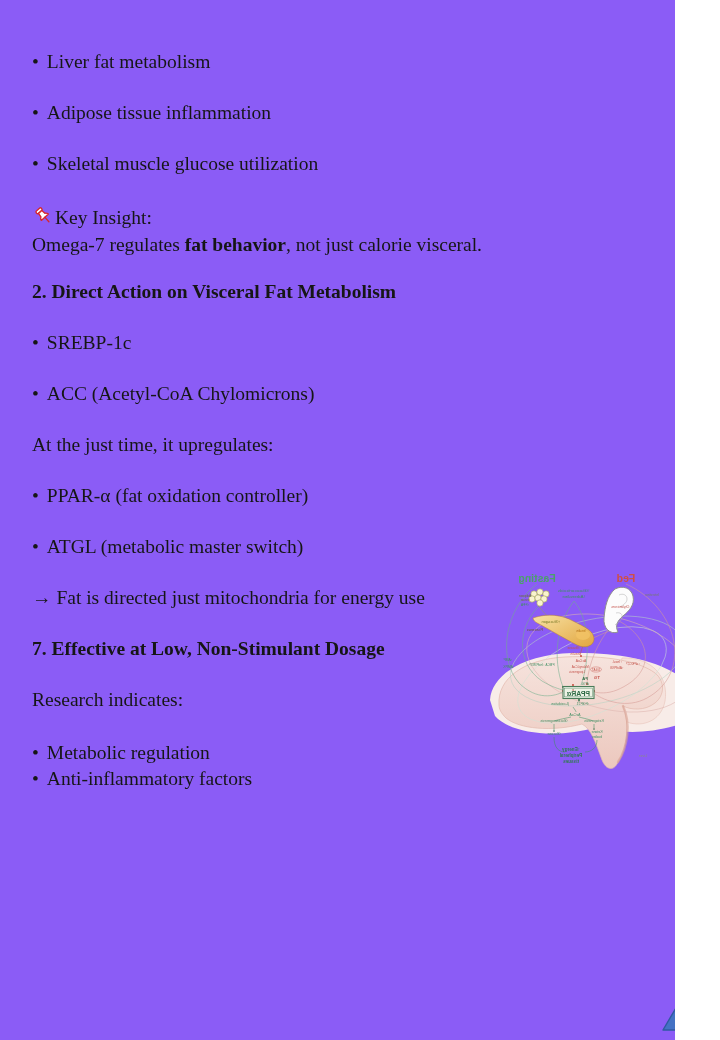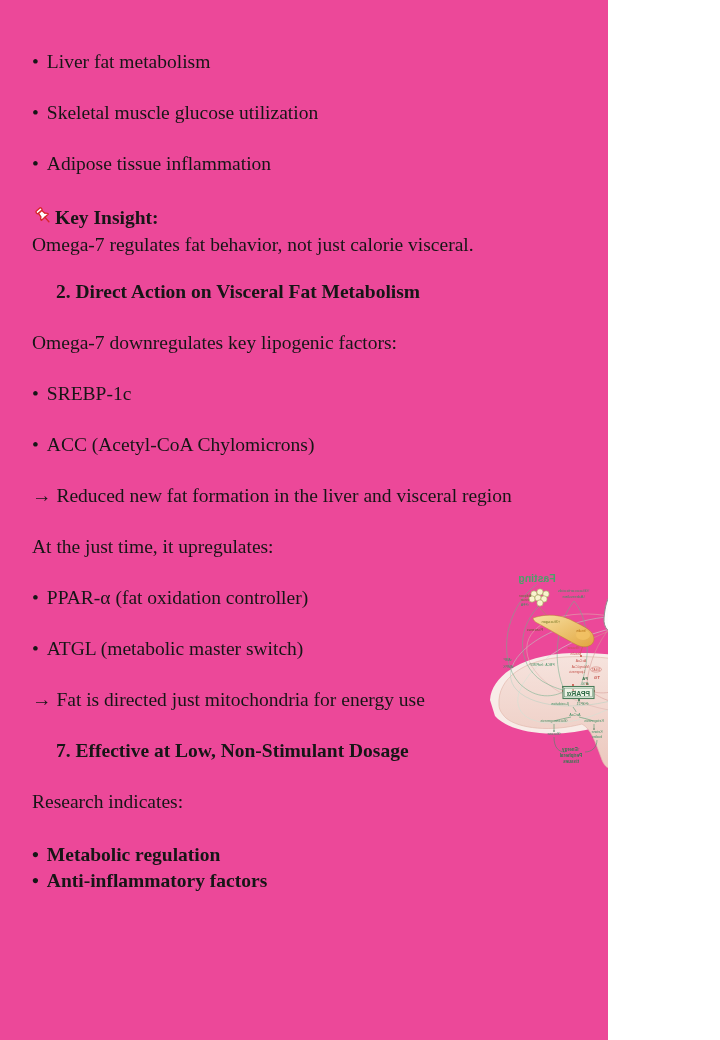--- a/index.html
+++ b/index.html
@@ -1,61 +1,59 @@
 <!DOCTYPE html>
 <html><head>
 <meta charset="utf-8">
 <style>
   html,body{margin:0;padding:0;background:#fff;}
   .page{
-    position:relative;width:608px;height:1040px;background:#ec4899;
+    position:relative;width:675px;height:1040px;background:#8b5cf6;
     font-family:"Liberation Serif", serif;color:#161616;overflow:hidden;
   }
   .content{position:absolute;left:32px;top:51px;width:560px;}
   .para{margin:0 0 30px 0;font-size:19.5px;line-height:21px;}
   .para .bullet{display:inline-block;margin-right:8px;}
-  .heading{font-weight:bold;margin-left:24px;}
+  .heading{font-weight:bold;}
   .ki{line-height:27px;margin-bottom:23px;}
-  .ki .ki-label{font-weight:bold;}
-  .bold{font-weight:normal;}
-  .tight{line-height:26px;margin-bottom:12px;font-weight:bold;}
+  .ki .ki-label{font-weight:normal;}
+  .bold{font-weight:bold;}
+  .tight{line-height:26px;margin-bottom:12px;}
   .pin{vertical-align:-4px;margin-right:1px;}
   .figure{position:absolute;left:497px;top:563px;width:215px;height:209px;}
   .figure svg{overflow:visible;display:block;}
   .page-num-tri{position:absolute;left:656px;top:950px;}
   .fig-text{font-family:"Liberation Sans",sans-serif;}
 </style>
 </head>
 <body>
 
 <div class="page">
   <div class="content">
 
     <p class="para"><span class="bullet">•</span><span>Liver fat metabolism</span></p>
+    <p class="para"><span class="bullet">•</span><span>Adipose tissue inflammation</span></p>
     <p class="para"><span class="bullet">•</span><span>Skeletal muscle glucose utilization</span></p>
-    <p class="para"><span class="bullet">•</span><span>Adipose tissue inflammation</span></p>
 
     <p class="para ki">
       <svg class="pin" width="22" height="22" viewBox="0 0 24 24">
         <g transform="rotate(-42 12 10)" fill="#ffffff" stroke="#d8262c" stroke-width="1.5" stroke-linejoin="round" stroke-linecap="round">
           <rect x="8.3" y="1.8" width="7.4" height="3.4" rx="1.4"></rect>
           <path d="M9.6 5.4 L9.1 9.8 C9.1 9.8 7.1 10.9 6.8 13 L17.2 13 C16.9 10.9 14.9 9.8 14.9 9.8 L14.4 5.4 Z"></path>
           <line x1="12" y1="13.2" x2="12" y2="19.6"></line>
         </g>
       </svg><span class="ki-label">Key Insight:</span><br>
       <span>Omega-7 regulates </span><span class="bold">fat behavior</span><span>, not just calorie visceral.</span>
     </p>
 
     <p class="para heading">2. Direct Action on Visceral Fat Metabolism</p>
-    <p class="para">Omega-7 downregulates key lipogenic factors:</p>
 
     <p class="para"><span class="bullet">•</span><span>SREBP-1c</span></p>
     <p class="para"><span class="bullet">•</span><span>ACC (Acetyl-CoA Chylomicrons)</span></p>
 
-    <p class="para">→ Reduced new fat formation in the liver and visceral region</p>
     <p class="para">At the just time, it upregulates:</p>
 
     <p class="para"><span class="bullet">•</span><span>PPAR-α (fat oxidation controller)</span></p>
     <p class="para"><span class="bullet">•</span><span>ATGL (metabolic master switch)</span></p>
 
     <p class="para">→ Fat is directed just mitochondria for energy use</p>
 
     <p class="para heading">7. Effective at Low, Non-Stimulant Dosage</p>
     <p class="para">Research indicates:</p>
 

